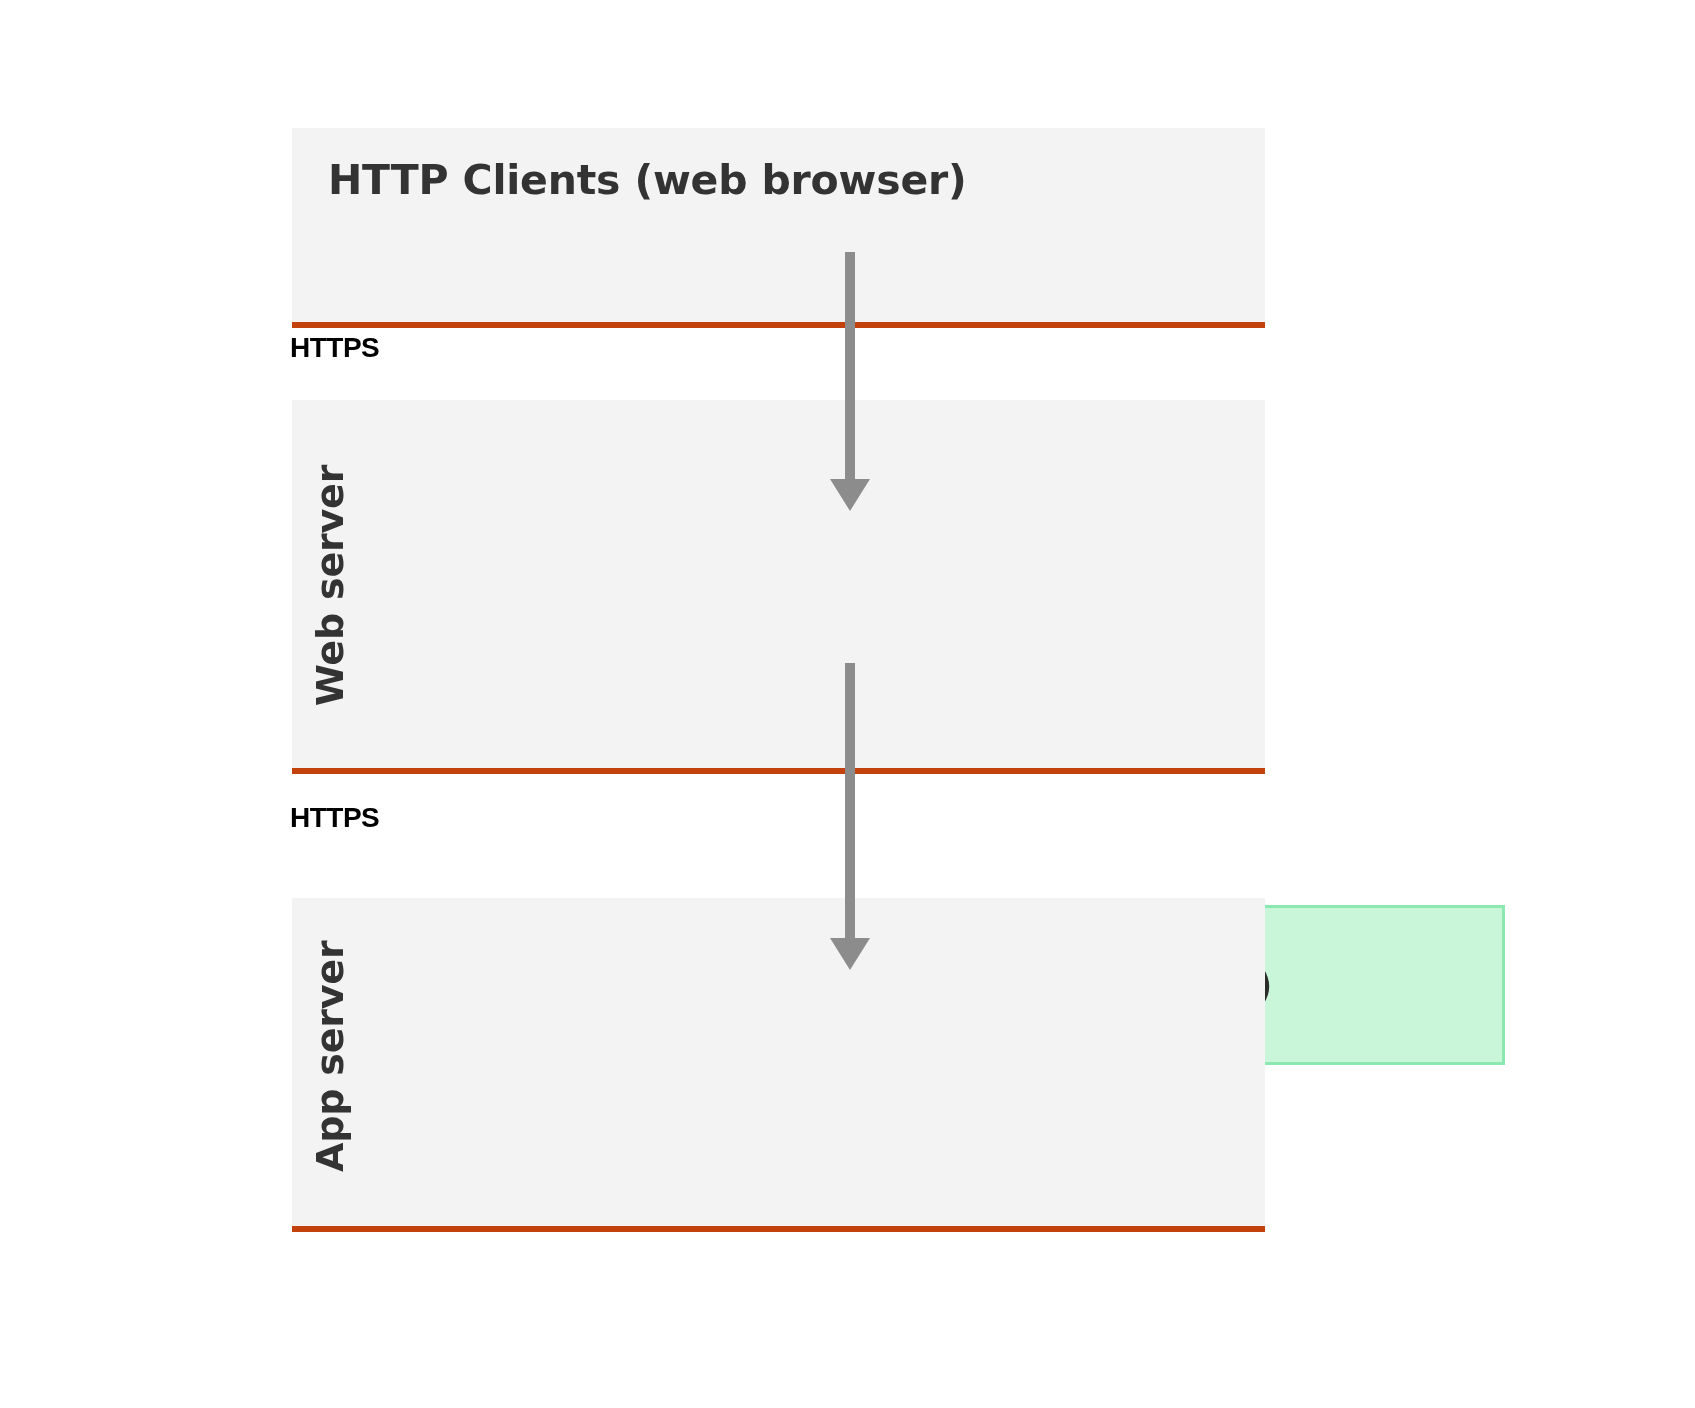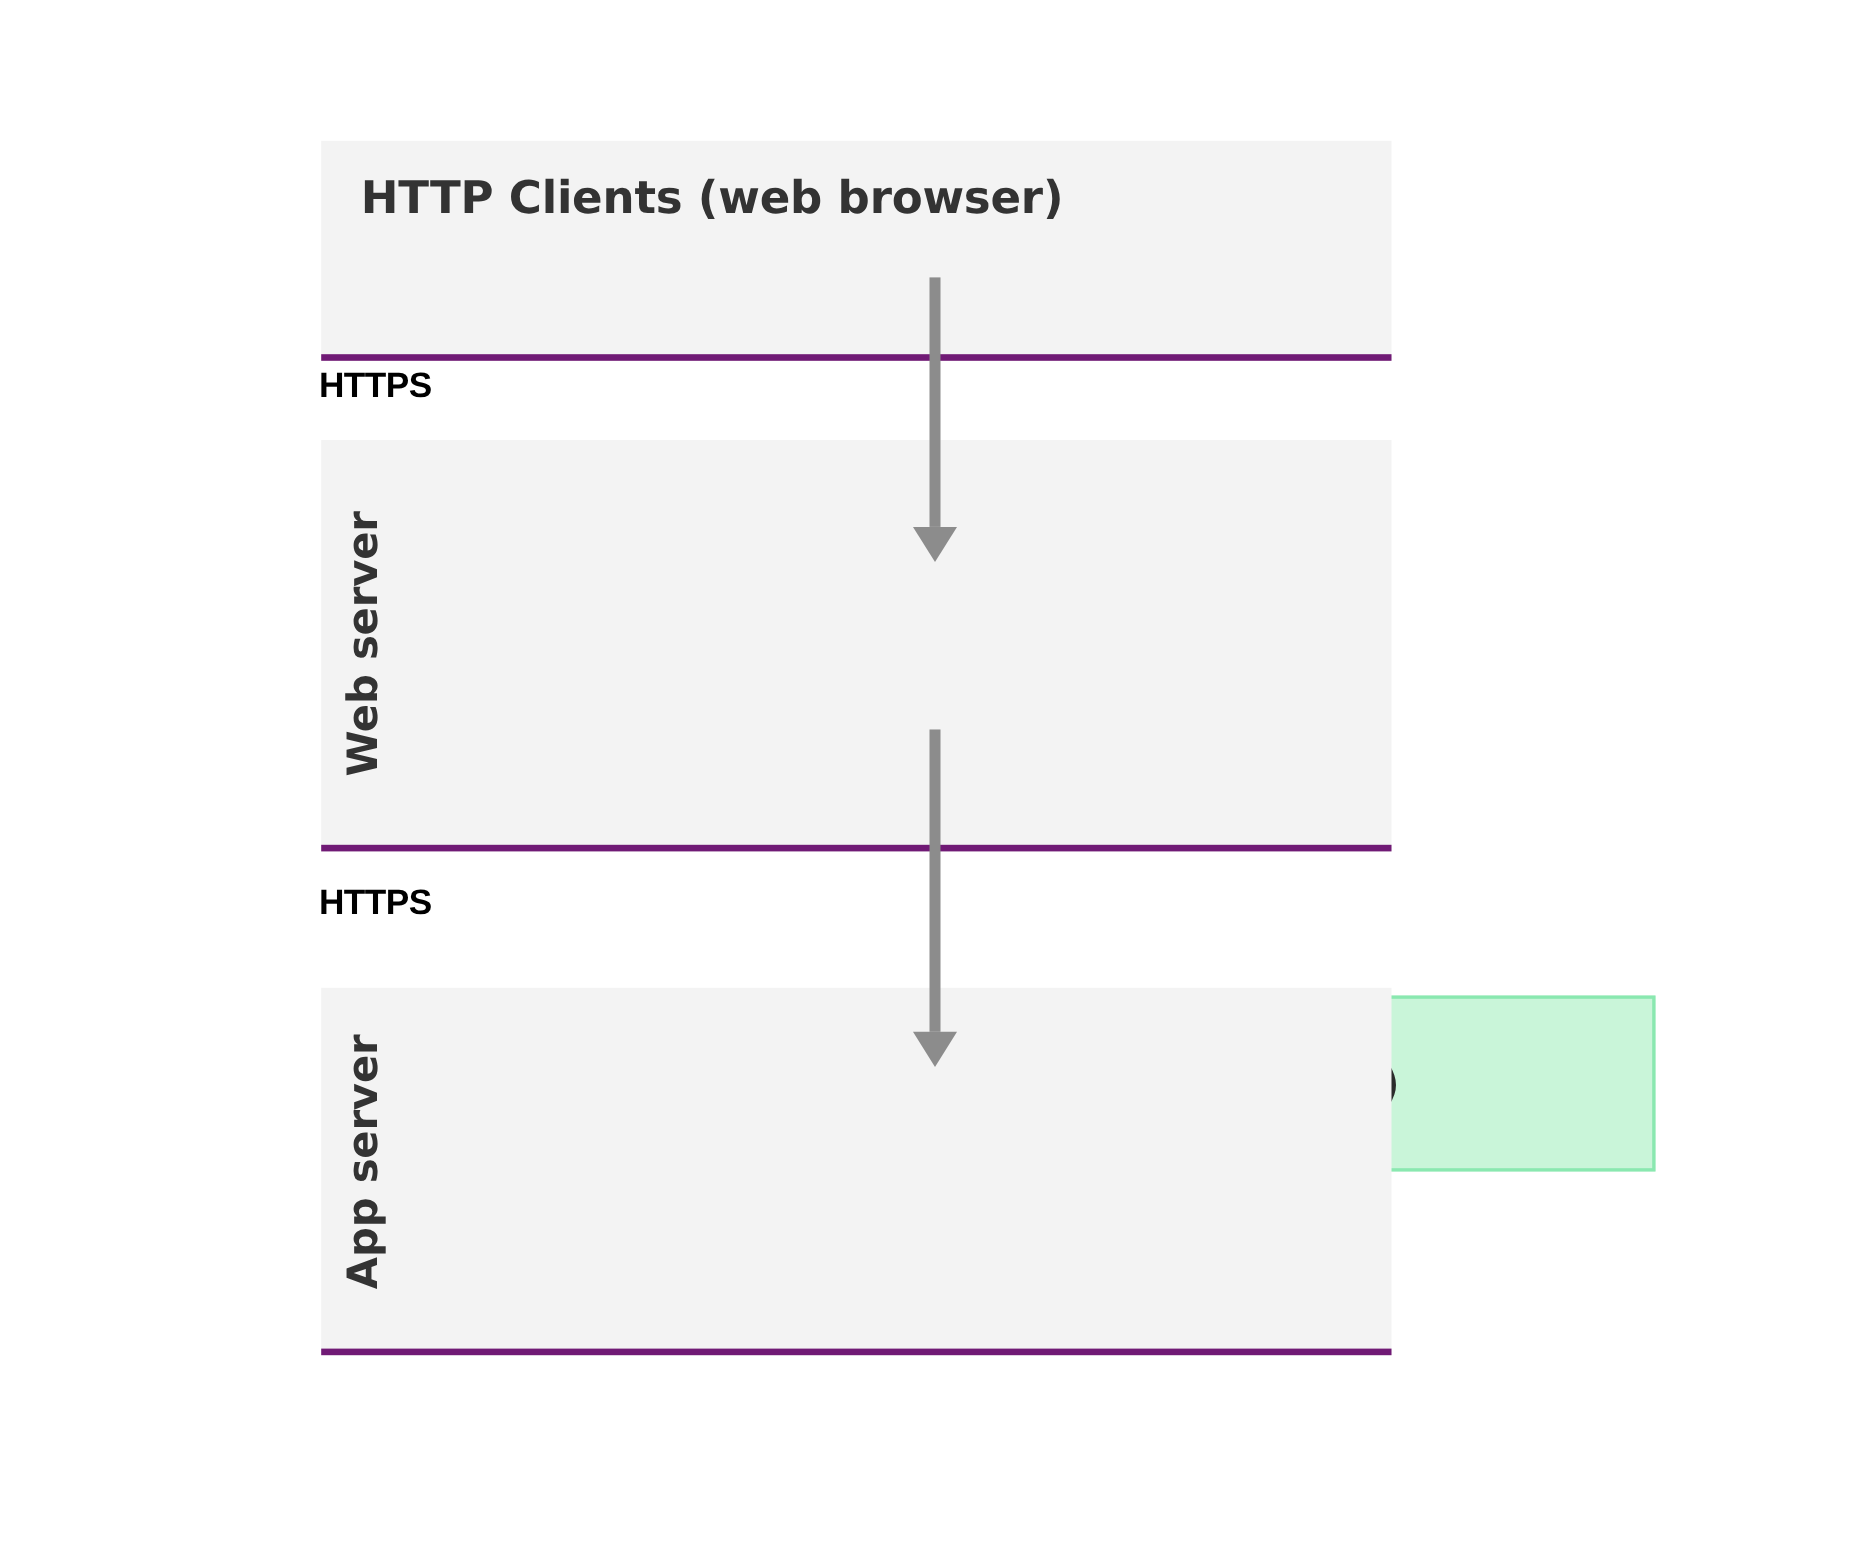--- a/index.html
+++ b/index.html
@@ -22,21 +22,21 @@
     top: 0;
     width: 1695px;
     height: 1408px;
   }
 
   
   .zone {
     position: absolute;
     background: #f3f3f3;
     box-sizing: border-box;
-    border-bottom: 6px solid #701a75;
+    border-bottom: 6px solid #c2410c;
   }
   .zone-clients { left: 292px;  top: 128px;  width: 973px; height: 200px; }
   .zone-web     { left: 292px;  top: 400px;  width: 973px; height: 374px; }
   .zone-app     { left: 292px;  top: 898px;  width: 973px; height: 334px; }
 
   
   .zone-title {
     position: absolute;
     left: 36px;
     top: 28px;
@@ -57,21 +57,21 @@
     transform-origin: left bottom;
     transform: rotate(-90deg);
     letter-spacing: -0.2px;
   }
   .side-web { left: 352px; top: 662px; }
   .side-app { left: 352px; top: 1128px; }
 
   
   .link-label {
     position: absolute;
-    font-size: 32px;
+    font-size: 28px;
     font-weight: bold;
     color: #000000;
     font-family: "Liberation Sans", sans-serif;
     letter-spacing: -0.5px;
     white-space: nowrap;
   }
   .link-label-1 { left: 290px; top: 332px; }
   .link-label-2 { left: 290px; top: 802px; }
 
   

